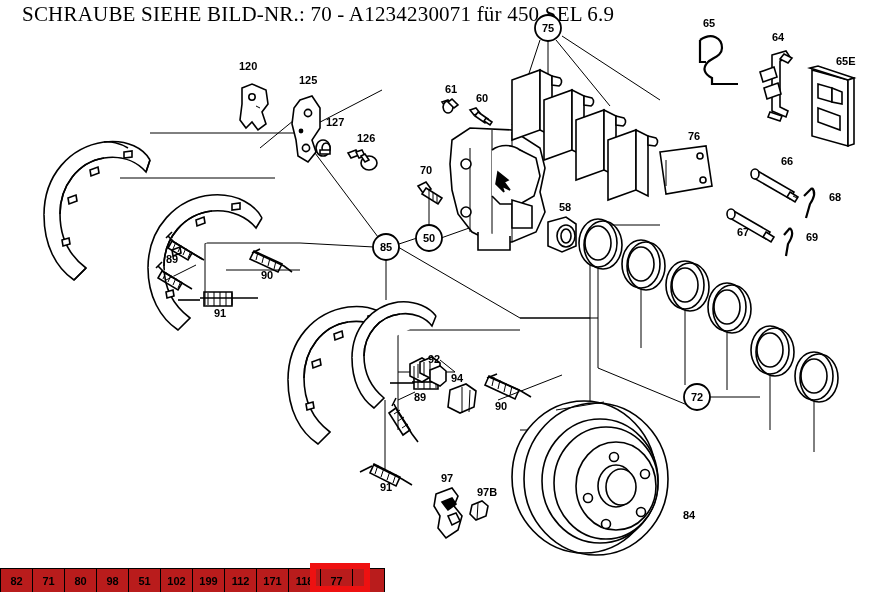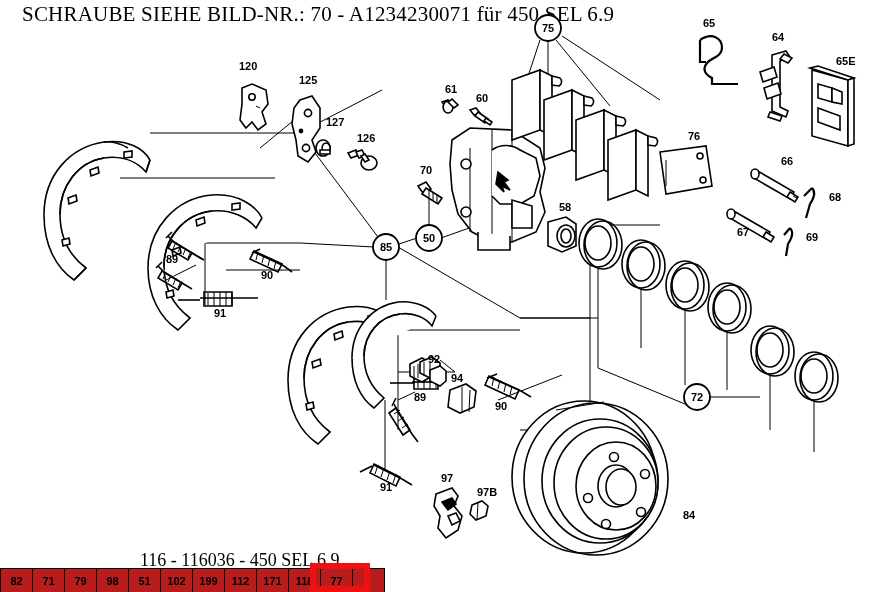--- a/index.html
+++ b/index.html
@@ -530,26 +530,25 @@
         </g>
         <g>
           <text x="477" y="496" class="lbl">97B</text>
         </g>
         <g>
           <text x="683" y="519" class="lbl">84</text>
         </g>
       </g>
   </svg>
 
-  <div class="caption">116 - 116036 - 450 SEL 6.9</div>
 
   <div id="index-table">
       <div class="cell">82</div>
       <div class="cell">71</div>
-      <div class="cell">79</div>
+      <div class="cell">80</div>
       <div class="cell">98</div>
       <div class="cell">51</div>
       <div class="cell">102</div>
       <div class="cell">199</div>
       <div class="cell">112</div>
       <div class="cell">171</div>
       <div class="cell">118</div>
       <div class="cell">77</div>
       <div class="cell"></div>
     </div>

